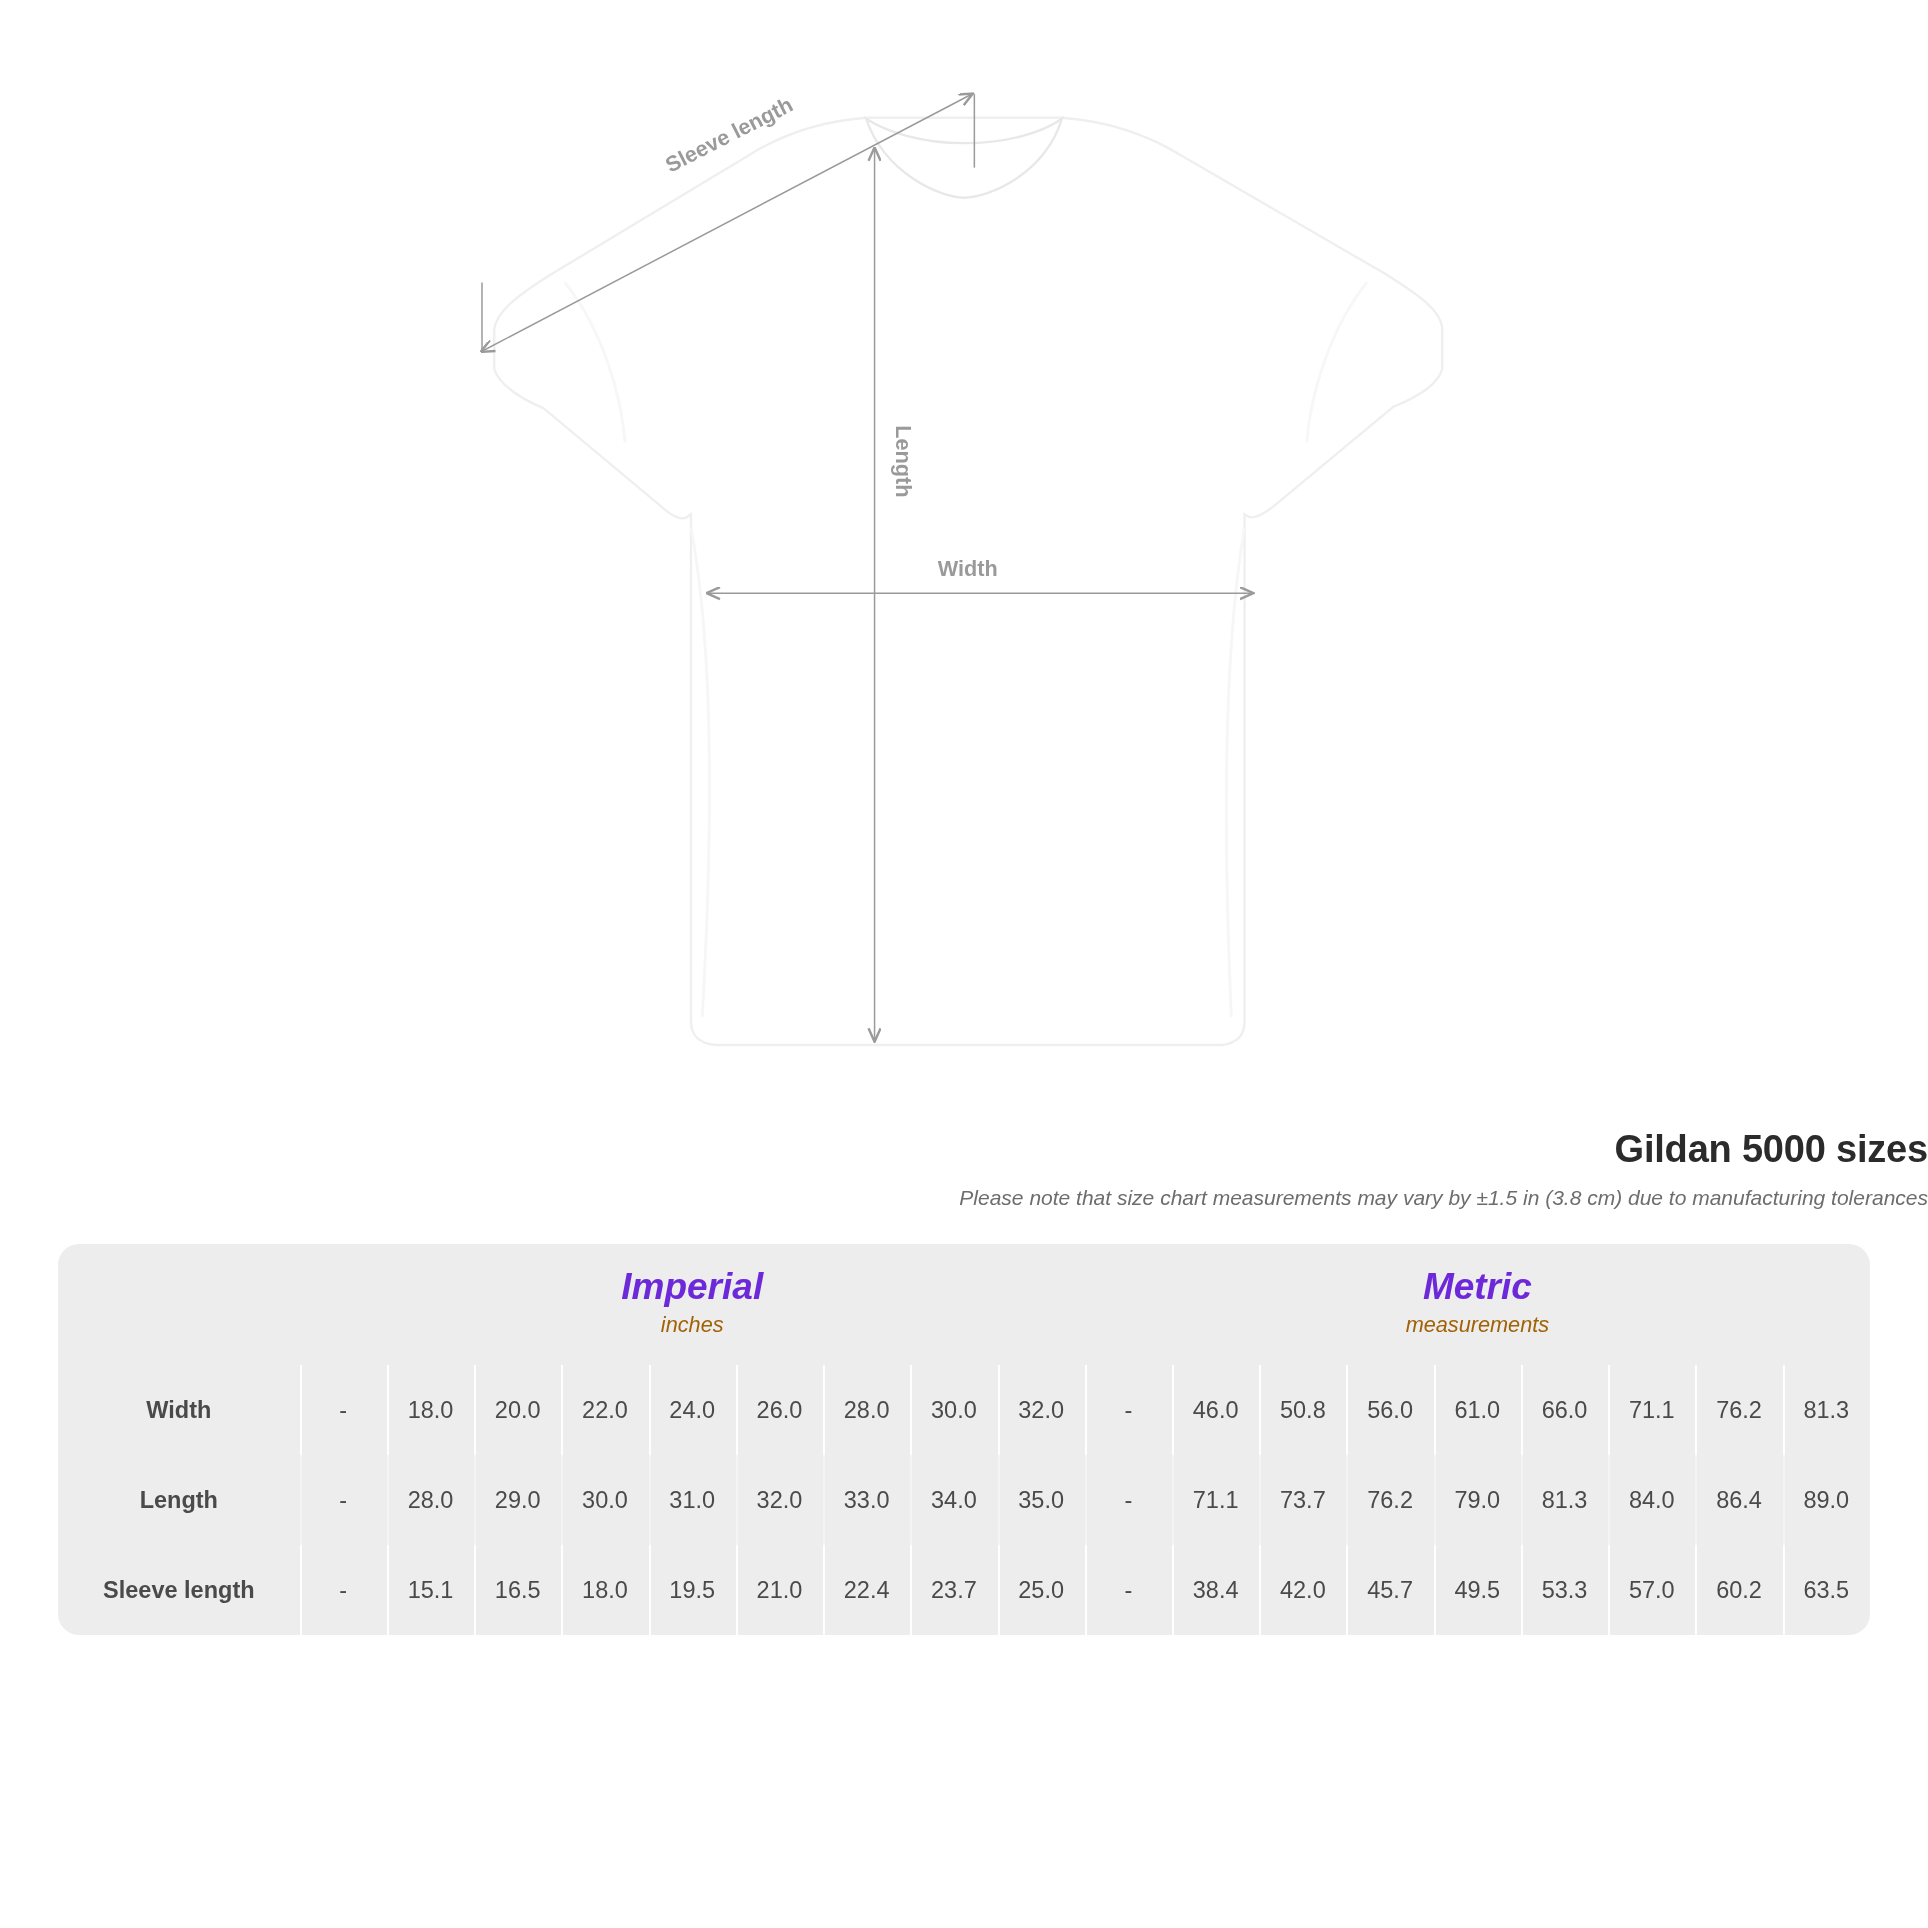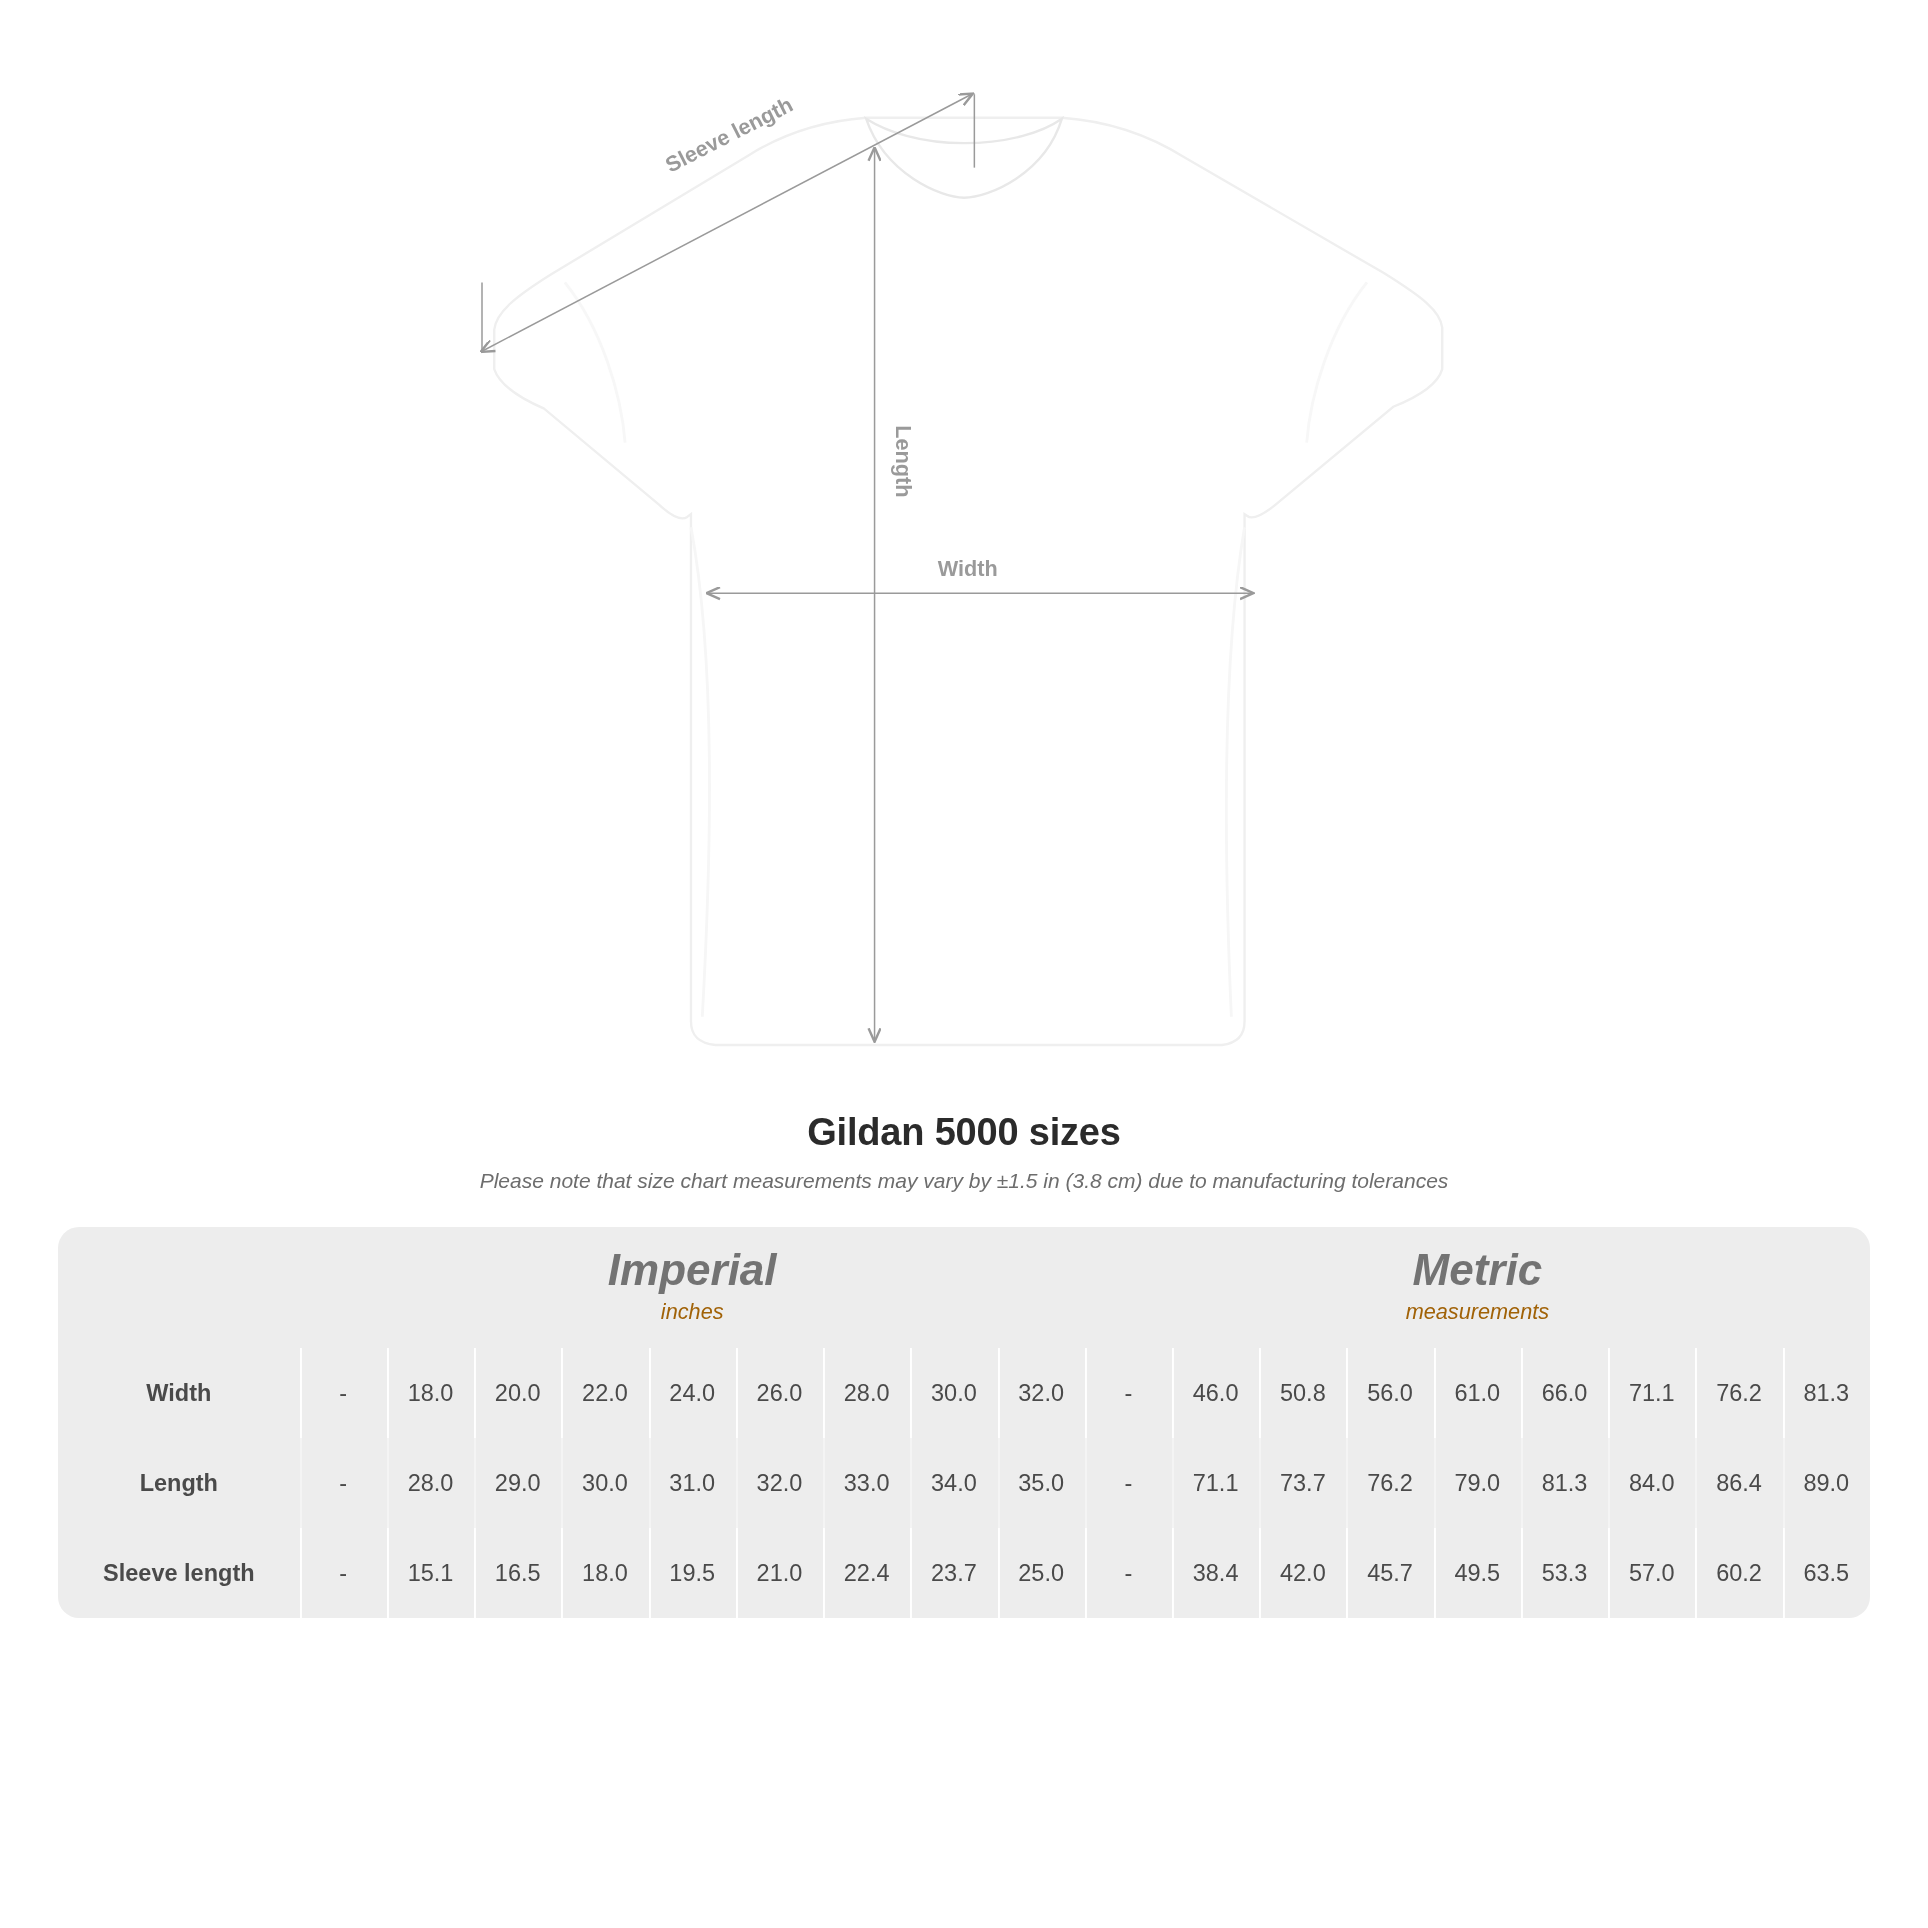--- a/index.html
+++ b/index.html
@@ -25,21 +25,22 @@
     position: relative;
     width: 1928px;
     height: 1111px;
   }
   .illustration svg {
     display: block;
   }
 
   
   .title-block {
-    text-align: center;
+    text-align: right;
+    margin-top: 17px;
   }
   .chart-title {
     font-size: 38px;
     font-weight: bold;
     color: #2b2b2b;
     letter-spacing: -0.2px;
   }
   .chart-note {
     margin-top: 15px;
     font-size: 21px;
@@ -65,24 +66,24 @@
     color: #4a4a4a;
     border: none;
     padding: 0;
   }
   
   .unit-row td {
     height: 121px;
     background: #ededed;
   }
   .unit-name {
-    font-size: 44px;
+    font-size: 37px;
     font-weight: bold;
     font-style: italic;
-    color: #737373;
+    color: #6d28d9;
     line-height: 1.15;
   }
   .unit-sub {
     font-size: 21.7px;
     font-style: italic;
     color: #a16207;
     line-height: 1.6;
   }
   
   .unit-row td:first-child { border-top-left-radius: 21px; }

